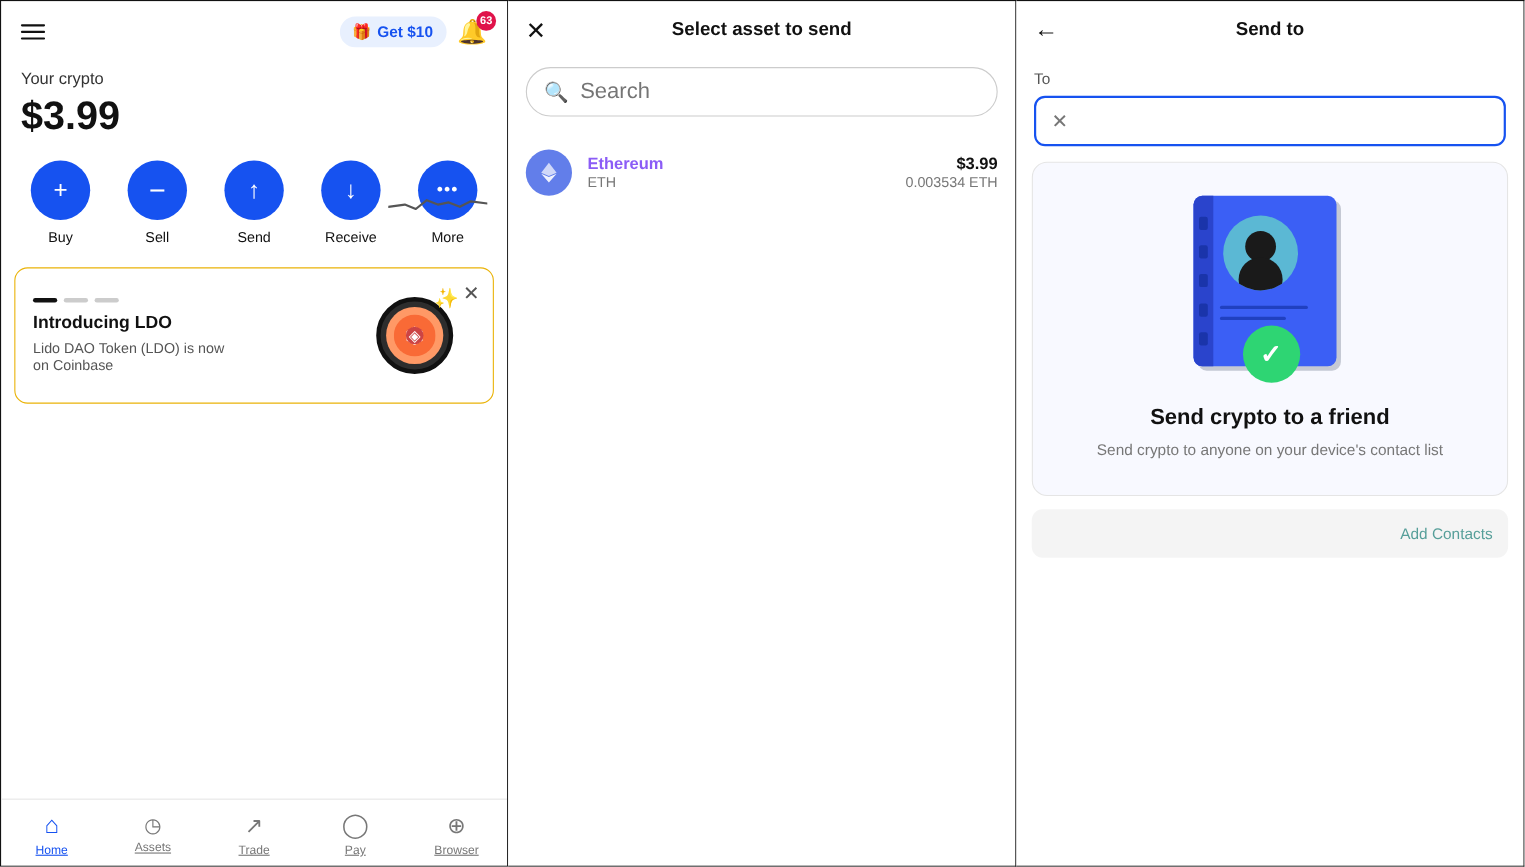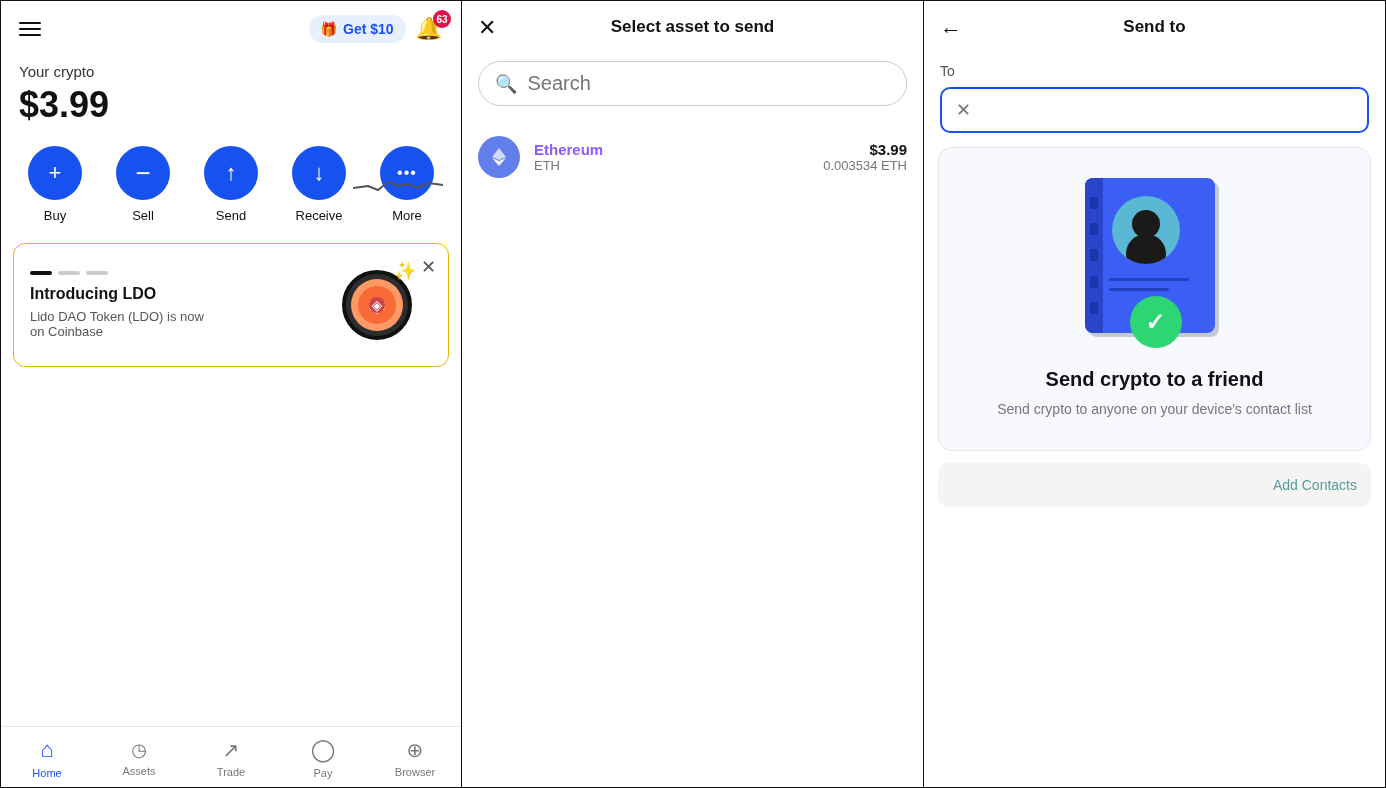--- a/index.html
+++ b/index.html
@@ -159,21 +159,21 @@
       display: flex; justify-content: space-around; align-items: center;
       padding: 10px 0 8px; border-top: 1px solid #e5e5e5;
       margin-top: auto;
     }
     .nav-item {
       display: flex; flex-direction: column; align-items: center; gap: 4px;
       cursor: pointer; background: none; border: none; min-width: 60px;
     }
     .nav-icon { font-size: 22px; color: #777; }
     .nav-icon.active { color: #1652f0; }
-    .nav-label { font-size: 11px; color: #777; font-weight: 500; }
+    .nav-label { font-size: 11px; color: #777; font-weight: 500; text-decoration: underline; }
     .nav-label.active { color: #1652f0; }
 
     
     .asset-header {
       display: flex; align-items: center; justify-content: center;
       padding: 16px; position: relative;
     }
     .close-btn {
       position: absolute; left: 16px; top: 16px;
       font-size: 22px; color: #111; cursor: pointer;

